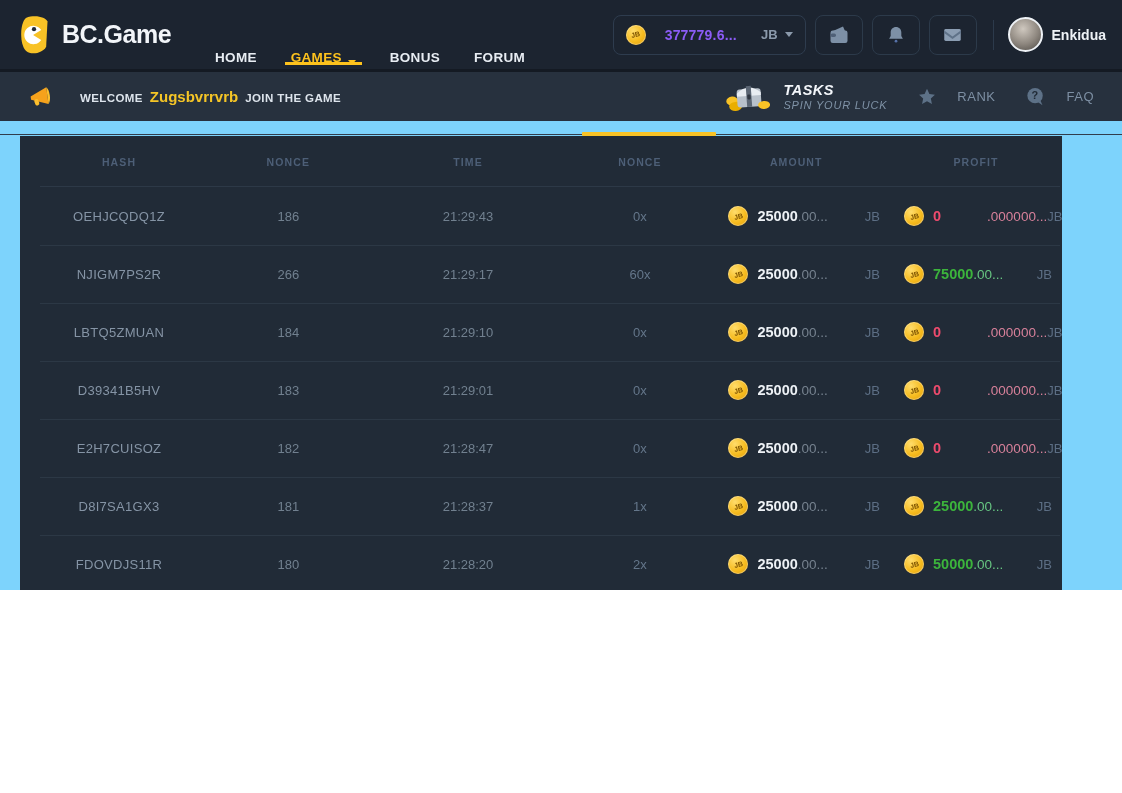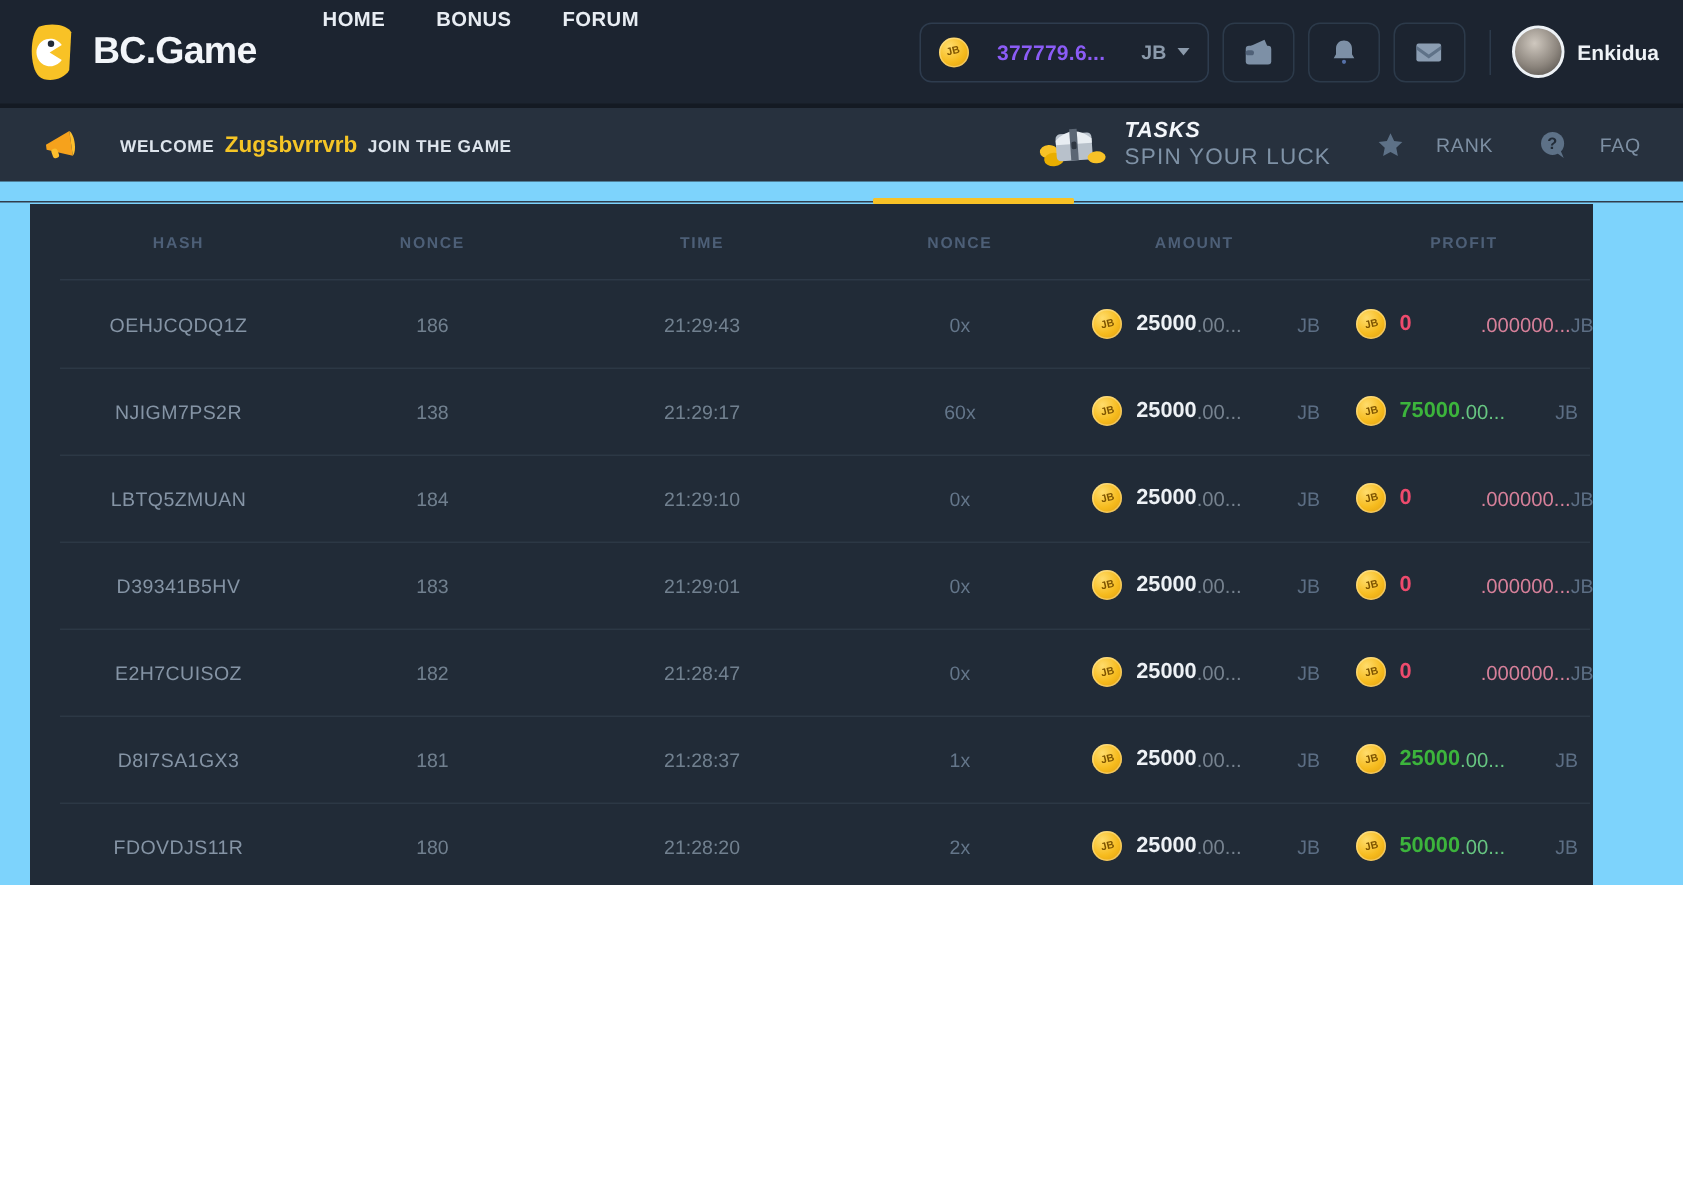--- a/index.html
+++ b/index.html
@@ -5,21 +5,21 @@
   html,body{margin:0;padding:0;background:#ffffff;font-family:"Liberation Sans",sans-serif;}
   .screen{position:relative;width:1122px;height:793px;background:#ffffff;overflow:hidden;}
   .dark-region{position:absolute;top:0;left:0;width:1122px;height:590px;background:#1a212c;}
 
   
   .topnav{height:72px;background:#1c2430;border-bottom:3px solid #141a23;display:flex;align-items:center;padding:0 16px;box-sizing:border-box;}
   .logo{display:flex;align-items:center;gap:10px;cursor:pointer;}
   .logo-mark{width:36px;height:40px;display:block;}
   .logo-text{color:#f2f5f9;font-size:25px;font-weight:bold;letter-spacing:-0.5px;}
   .nav-items{display:flex;align-items:stretch;height:60px;margin-left:44px;gap:34px;}
-  .nav-item{display:flex;align-items:flex-start;position:relative;color:#e8edf3;font-size:13.5px;font-weight:bold;letter-spacing:.3px;cursor:pointer;gap:6px;}
+  .nav-item{display:flex;align-items:flex-end;position:relative;color:#e8edf3;font-size:13.5px;font-weight:bold;letter-spacing:.3px;cursor:pointer;gap:6px;}
   .nav-item.active{color:#fdc21d;}
   .nav-item.active::after{content:'';position:absolute;left:-6px;right:-6px;bottom:0;height:3px;background:#fdc21d;}
   .caret{width:0;height:0;border-left:4.5px solid transparent;border-right:4.5px solid transparent;border-top:5px solid #8b9aab;display:inline-block;}
   .nav-item.active .caret{border-top-color:#fdc21d;}
 
   .nav-right{margin-left:auto;display:flex;align-items:center;}
   .balance-pill{height:38px;border:1px solid #2e3c4e;border-radius:8px;display:flex;align-items:center;padding:0 12px;gap:10px;cursor:pointer;}
   .balance-amount{color:#8b5cf6;font-size:14px;font-weight:bold;letter-spacing:.2px;}
   .currency-select{display:flex;align-items:center;gap:7px;margin-left:14px;color:#8b9aab;font-size:13px;font-weight:bold;cursor:pointer;}
   .icon-btn{width:46px;height:38px;border:1px solid #2c3a4a;border-radius:8px;display:flex;align-items:center;justify-content:center;margin-left:9px;cursor:pointer;background:transparent;}
@@ -32,21 +32,21 @@
   
   .announce{height:49px;background:#27313e;display:flex;align-items:center;padding:0 28px;box-sizing:border-box;}
   .megaphone{transform:rotate(-8deg);}
   .welcome-text{margin-left:26px;display:flex;align-items:baseline;gap:7px;}
   .w-pre,.w-suf{color:#dde4ec;font-size:11.5px;font-weight:bold;letter-spacing:.4px;}
   .w-user{color:#f5c526;font-size:15px;font-weight:bold;}
   .announce-right{margin-left:auto;display:flex;align-items:center;gap:30px;}
   .tasks{display:flex;align-items:center;gap:12px;cursor:pointer;}
   .tasks-text{display:flex;flex-direction:column;line-height:1.25;}
   .tasks-title{color:#f3f6fa;font-size:14.5px;font-weight:bold;font-style:italic;letter-spacing:.5px;}
-  .tasks-sub{color:#7f92a6;font-size:15px;letter-spacing:.8px;}
+  .tasks-sub{color:#7f92a6;font-size:11px;font-style:italic;letter-spacing:.8px;}
   .pill-link{display:flex;align-items:center;gap:20px;color:#7d8fa3;font-size:13px;letter-spacing:.5px;cursor:pointer;}
 
   
   .main{position:relative;background:#7dd3fc;height:478px;}
   .tabline{position:relative;height:15px;}
   .tabline::after{content:'';position:absolute;left:0;right:0;bottom:1px;height:1px;background:#313d4c;}
   .tab-indicator{position:absolute;left:582px;bottom:0;width:134px;height:4px;background:#f8c226;border-radius:1px;z-index:2;}
 
   .panel{margin-left:20px;width:1042px;background:#212b37;border-bottom:1px solid #2d3947;}
   .trow{display:grid;grid-template-columns:19% 13.5% 21% 12% 18% 16.5%;align-items:center;position:relative;}
@@ -88,20 +88,24 @@
           <path d="M19 22 L28 16.5 A10.2 10.2 0 1 0 28 27.5 Z" fill="#ffffff"></path>
           <circle cx="20" cy="15.5" r="2.4" fill="#222a36"></circle>
         </svg>
         <span class="logo-text">BC.Game</span>
       </div>
 
       <nav class="nav-items">
         <div class="nav-item">
           <span>HOME</span>
         </div>
+        <div class="nav-item active">
+          <span>GAMES</span>
+          <span class="caret"></span>
+        </div>
         <div class="nav-item">
           <span>BONUS</span>
         </div>
         <div class="nav-item">
           <span>FORUM</span>
         </div>
       </nav>
 
       <div class="nav-right">
         <div class="balance-pill">
@@ -226,21 +230,21 @@
                   <span class="coin-txt">JB</span>
                 </span>
       <span class="val-int">0</span>
                 <span class="val-dec">.000000...</span>
       <span class="unit">JB</span>
     </div>
   </div>
 
   <div class="trow win">
     <div class="cell c-hash">NJIGM7PS2R</div>
-    <div class="cell c-nonce">138</div>
+    <div class="cell c-nonce">266</div>
     <div class="cell c-time">21:29:17</div>
     <div class="cell c-result">60x</div>
     <div class="cell money amount">
       <span class="coin">
                   <span class="coin-txt">JB</span>
                 </span>
       <span class="val-int">25000</span>
                 <span class="val-dec">.00...</span>
       <span class="unit">JB</span>
     </div>

